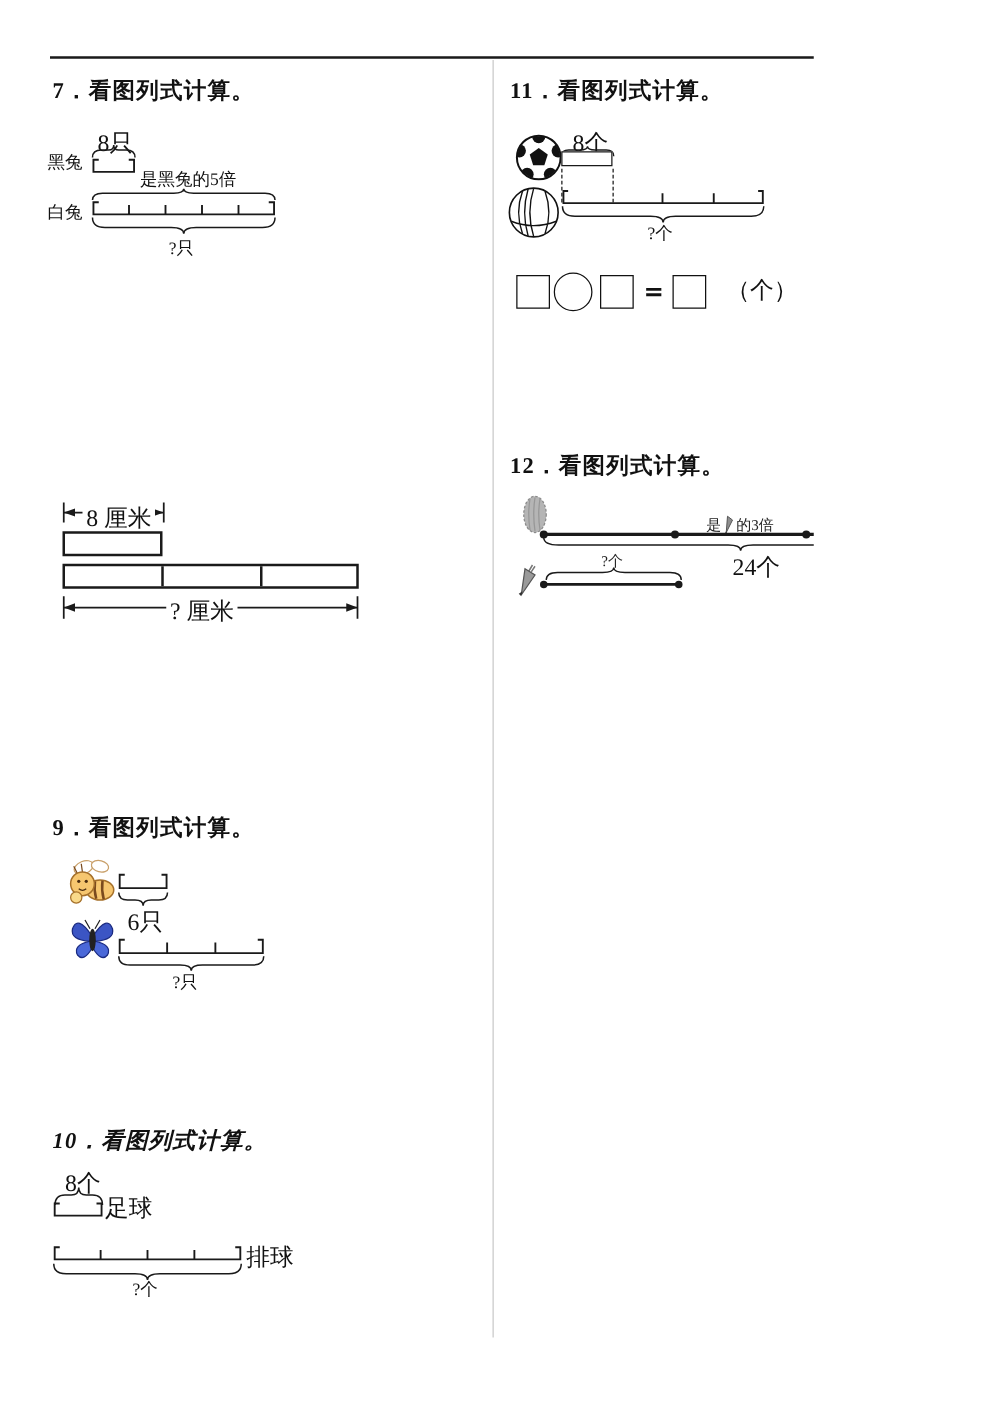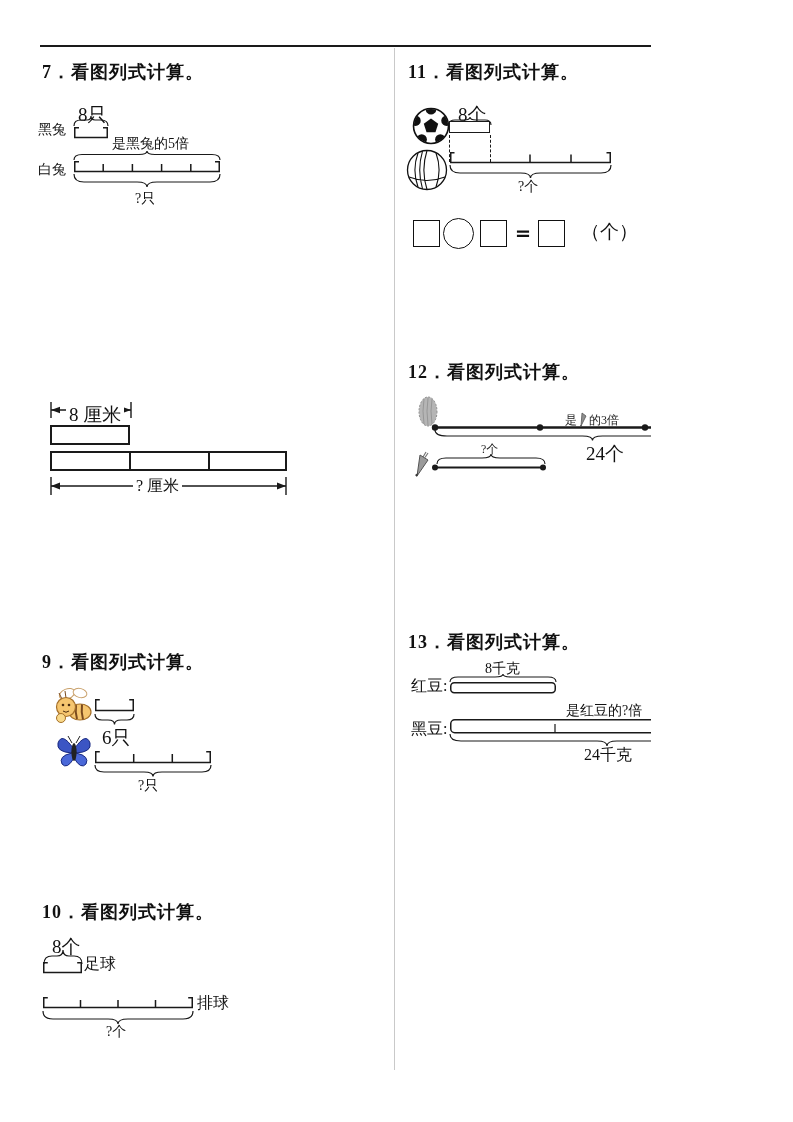--- a/index.html
+++ b/index.html
@@ -6,21 +6,21 @@
   .page{
     position:relative;width:651px;height:1122px;background:#ffffff;
     font-family:"Liberation Serif","DejaVu Serif",serif;color:#111;overflow:hidden;
   }
   .abs{position:absolute;white-space:nowrap;}
   .rule-top{position:absolute;left:40px;top:45px;width:713px;height:2px;background:#1a1a1a;}
   .col-divider{position:absolute;left:394px;top:48px;width:1px;height:1022px;background:#c9c9c9;}
   .problem{position:absolute;}
   .ptitle{font-size:18px;font-weight:bold;letter-spacing:1px;}
   .lbl14{font-size:14px;}
-  .lbl15{font-size:16px;}
+  .lbl15{font-size:19px;}
   .lbl13{font-size:19px;}
   .lbl12{font-size:12px;color:#222;}
   svg{position:absolute;overflow:visible;}
   svg path,svg line,svg rect,svg circle{vector-effect:non-scaling-stroke;}
   .rect-box{position:absolute;border:2px solid #1a1a1a;background:#fff;}
   .vdiv{position:absolute;top:0;bottom:0;width:2px;background:#1a1a1a;}
   .dim-text{position:absolute;background:#fff;padding:0 3px;}
   .dash-v{position:absolute;width:0;border-left:1.6px dashed #1a1a1a;}
   .eq-square{position:absolute;width:25px;height:25px;border:1.6px solid #111;background:#fff;}
   .eq-circle{position:absolute;width:29px;height:29px;border:1.6px solid #111;border-radius:50%;background:#fff;}
@@ -108,21 +108,21 @@
     <svg style="left:57px;top:103px;" width="116" height="13" viewBox="0 0 116 13">
       <path d="M0,11.5 L116,11.5 M0.75,0 L0.75,11.5 M0.75,0.75 L4.8,0.75 M115.25,0 L115.25,11.5 M111.2,0.75 L115.25,0.75 M38.7,3 L38.7,11.5 M77.3,3 L77.3,11.5" fill="none" stroke="#1a1a1a" stroke-width="1.5"></path>
     </svg>
     <svg style="left:57px;top:117px;" width="116" height="12" viewBox="0 0 116 12">
       <path d="M0,0 Q0,7 9,7 L49,7 Q58,7 58,11.5 Q58,7 67,7 L107,7 Q116,7 116,0" fill="none" stroke="#1a1a1a" stroke-width="1.2"></path>
     </svg>
     <div class="abs lbl14" style="left:100px;top:129px;">?只</div>
   </div>
 
   <div class="problem" style="left:38px;top:898px;width:340px;height:150px;">
-    <div class="abs ptitle" style="left:4px;top:2px;">10．看图列式计算。</div>
+    <div class="abs ptitle" style="left:4px;top:2px;font-style:italic;">10．看图列式计算。</div>
     <div class="abs lbl13" style="left:14px;top:36px;">8个</div>
     <svg style="left:6px;top:52px;" width="38" height="14" viewBox="0 0 38 14">
       <path d="M0,14 Q0,6 8,6 L13,6 Q19,6 19,0 Q19,6 25,6 L30,6 Q38,6 38,14" fill="none" stroke="#1a1a1a" stroke-width="1.2"></path>
     </svg>
     <svg style="left:5px;top:64px;" width="39" height="12" viewBox="0 0 39 12">
       <path d="M0,10.5 L39,10.5 M0.75,0 L0.75,10.5 M0.75,0.75 L4.8,0.75 M38.25,0 L38.25,10.5 M34.2,0.75 L38.25,0.75" fill="none" stroke="#1a1a1a" stroke-width="1.5"></path>
     </svg>
     <div class="abs lbl15" style="left:46px;top:56px;">足球</div>
     <svg style="left:5px;top:99px;" width="150" height="12" viewBox="0 0 150 12">
       <path d="M0,10.5 L150,10.5 M0.75,0 L0.75,10.5 M0.75,0.75 L4.8,0.75 M149.25,0 L149.25,10.5 M145.2,0.75 L149.25,0.75 M37.5,3 L37.5,10.5 M75,3 L75,10.5 M112.5,3 L112.5,10.5" fill="none" stroke="#1a1a1a" stroke-width="1.5"></path>
@@ -208,35 +208,14 @@
       <path d="M8,5 L16,10 L5,26 Z" fill="#9a9a9a" stroke="#555" stroke-width="1"></path>
       <path d="M6,23 L5,27 L3,25 Z" fill="#333"></path>
     </svg>
     <svg style="left:28px;top:104px;" width="114" height="11" viewBox="0 0 114 11">
       <path d="M2,5.5 L110,5.5" fill="none" stroke="#1a1a1a" stroke-width="2.2"></path>
       <circle cx="2" cy="5.5" r="3" fill="#1a1a1a"></circle>
       <circle cx="110" cy="5.5" r="3" fill="#1a1a1a"></circle>
     </svg>
   </div>
 
-  <div class="problem" style="left:405px;top:628px;width:370px;height:140px;">
-    <div class="abs ptitle" style="left:3px;top:2px;">13．看图列式计算。</div>
-    <div class="abs lbl14" style="left:80px;top:32px;">8千克</div>
-    <div class="abs lbl15" style="left:6px;top:48px;">红豆:</div>
-    <svg style="left:45px;top:46px;" width="106" height="8" viewBox="0 0 106 8">
-      <path d="M0,8 Q0,3 8,3 L45,3 Q53,3 53,0 Q53,3 61,3 L98,3 Q106,3 106,8" fill="none" stroke="#1a1a1a" stroke-width="1.1"></path>
-    </svg>
-    <svg style="left:45px;top:54px;" width="106" height="12" viewBox="0 0 106 12">
-      <rect x="0.75" y="0.75" width="104.5" height="10" rx="3.5" fill="#fff" stroke="#1a1a1a" stroke-width="1.5"></rect>
-    </svg>
-    <div class="abs lbl14" style="left:161px;top:74px;">是红豆的?倍</div>
-    <div class="abs lbl15" style="left:6px;top:91px;">黑豆:</div>
-    <svg style="left:45px;top:91px;" width="314" height="15" viewBox="0 0 314 15">
-      <rect x="0.75" y="0.75" width="312.5" height="13" rx="4" fill="#fff" stroke="#1a1a1a" stroke-width="1.5"></rect>
-      <path d="M105,5 L105,13.5 M209,5 L209,13.5" stroke="#1a1a1a" stroke-width="1.2" fill="none"></path>
-    </svg>
-    <svg style="left:45px;top:106px;" width="314" height="13" viewBox="0 0 314 13">
-      <path d="M0,0 Q0,7 11,7 L147,7 Q157,7 157,12 Q157,7 167,7 L303,7 Q314,7 314,0" fill="none" stroke="#1a1a1a" stroke-width="1.2"></path>
-    </svg>
-    <div class="abs lbl15" style="left:179px;top:117px;">24千克</div>
-  </div>
 
 </div>
 
 </body></html>

